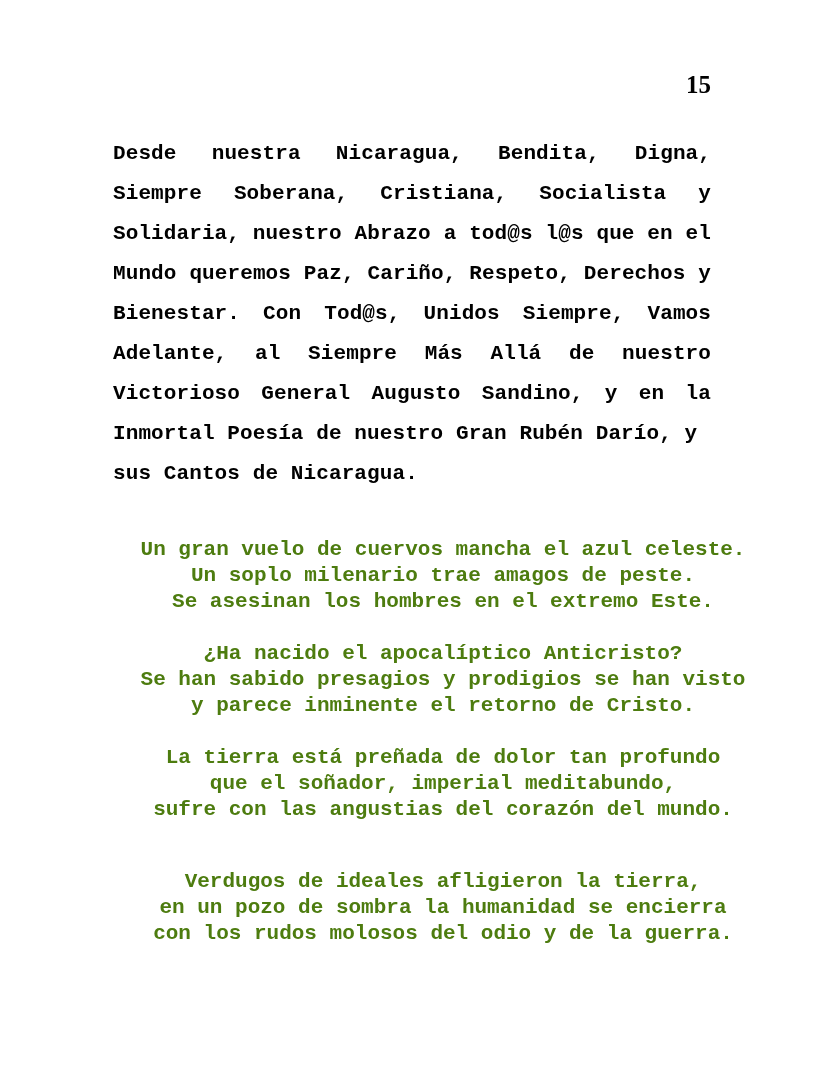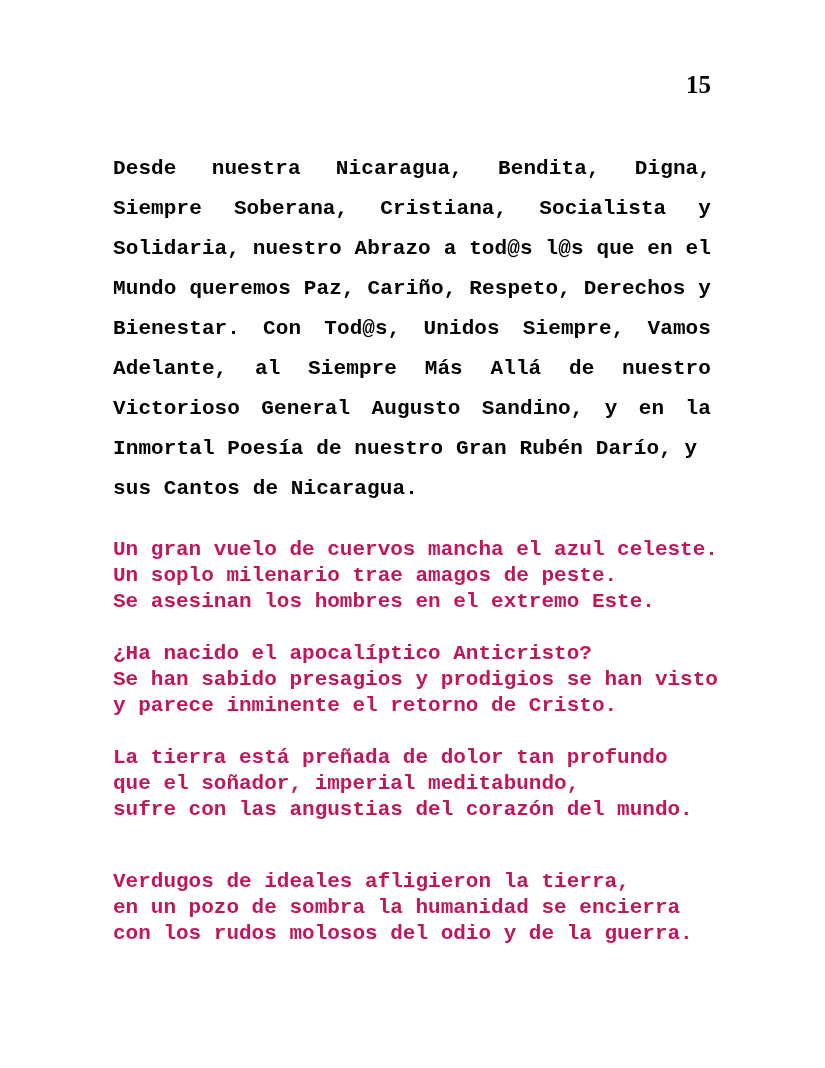--- a/index.html
+++ b/index.html
@@ -53,34 +53,33 @@
     margin: 0;
     letter-spacing: 0.1px;
   }
   
   .letter-paragraph > .last-line {
     display: block;
     text-align: left;
   }
   .letter-paragraph > .body-lines {
     display: block;
-    margin-top: 15px;
   }
 
   
   .poem {
     margin: 0;
     padding: 0;
     font-family: "Liberation Mono", "DejaVu Sans Mono", monospace;
     font-weight: bold;
     font-size: 21px;
     line-height: 26px;
-    color: #be185d;
+    color: #4d7c0f;
     white-space: pre;
-    text-align: left;
+    text-align: center;
   }
 
   .poem-stanza {
     margin: 0 0 26px 0;
   }
   .poem-stanza:last-child {
     margin-bottom: 0;
     margin-top: 46px;
   }
 

